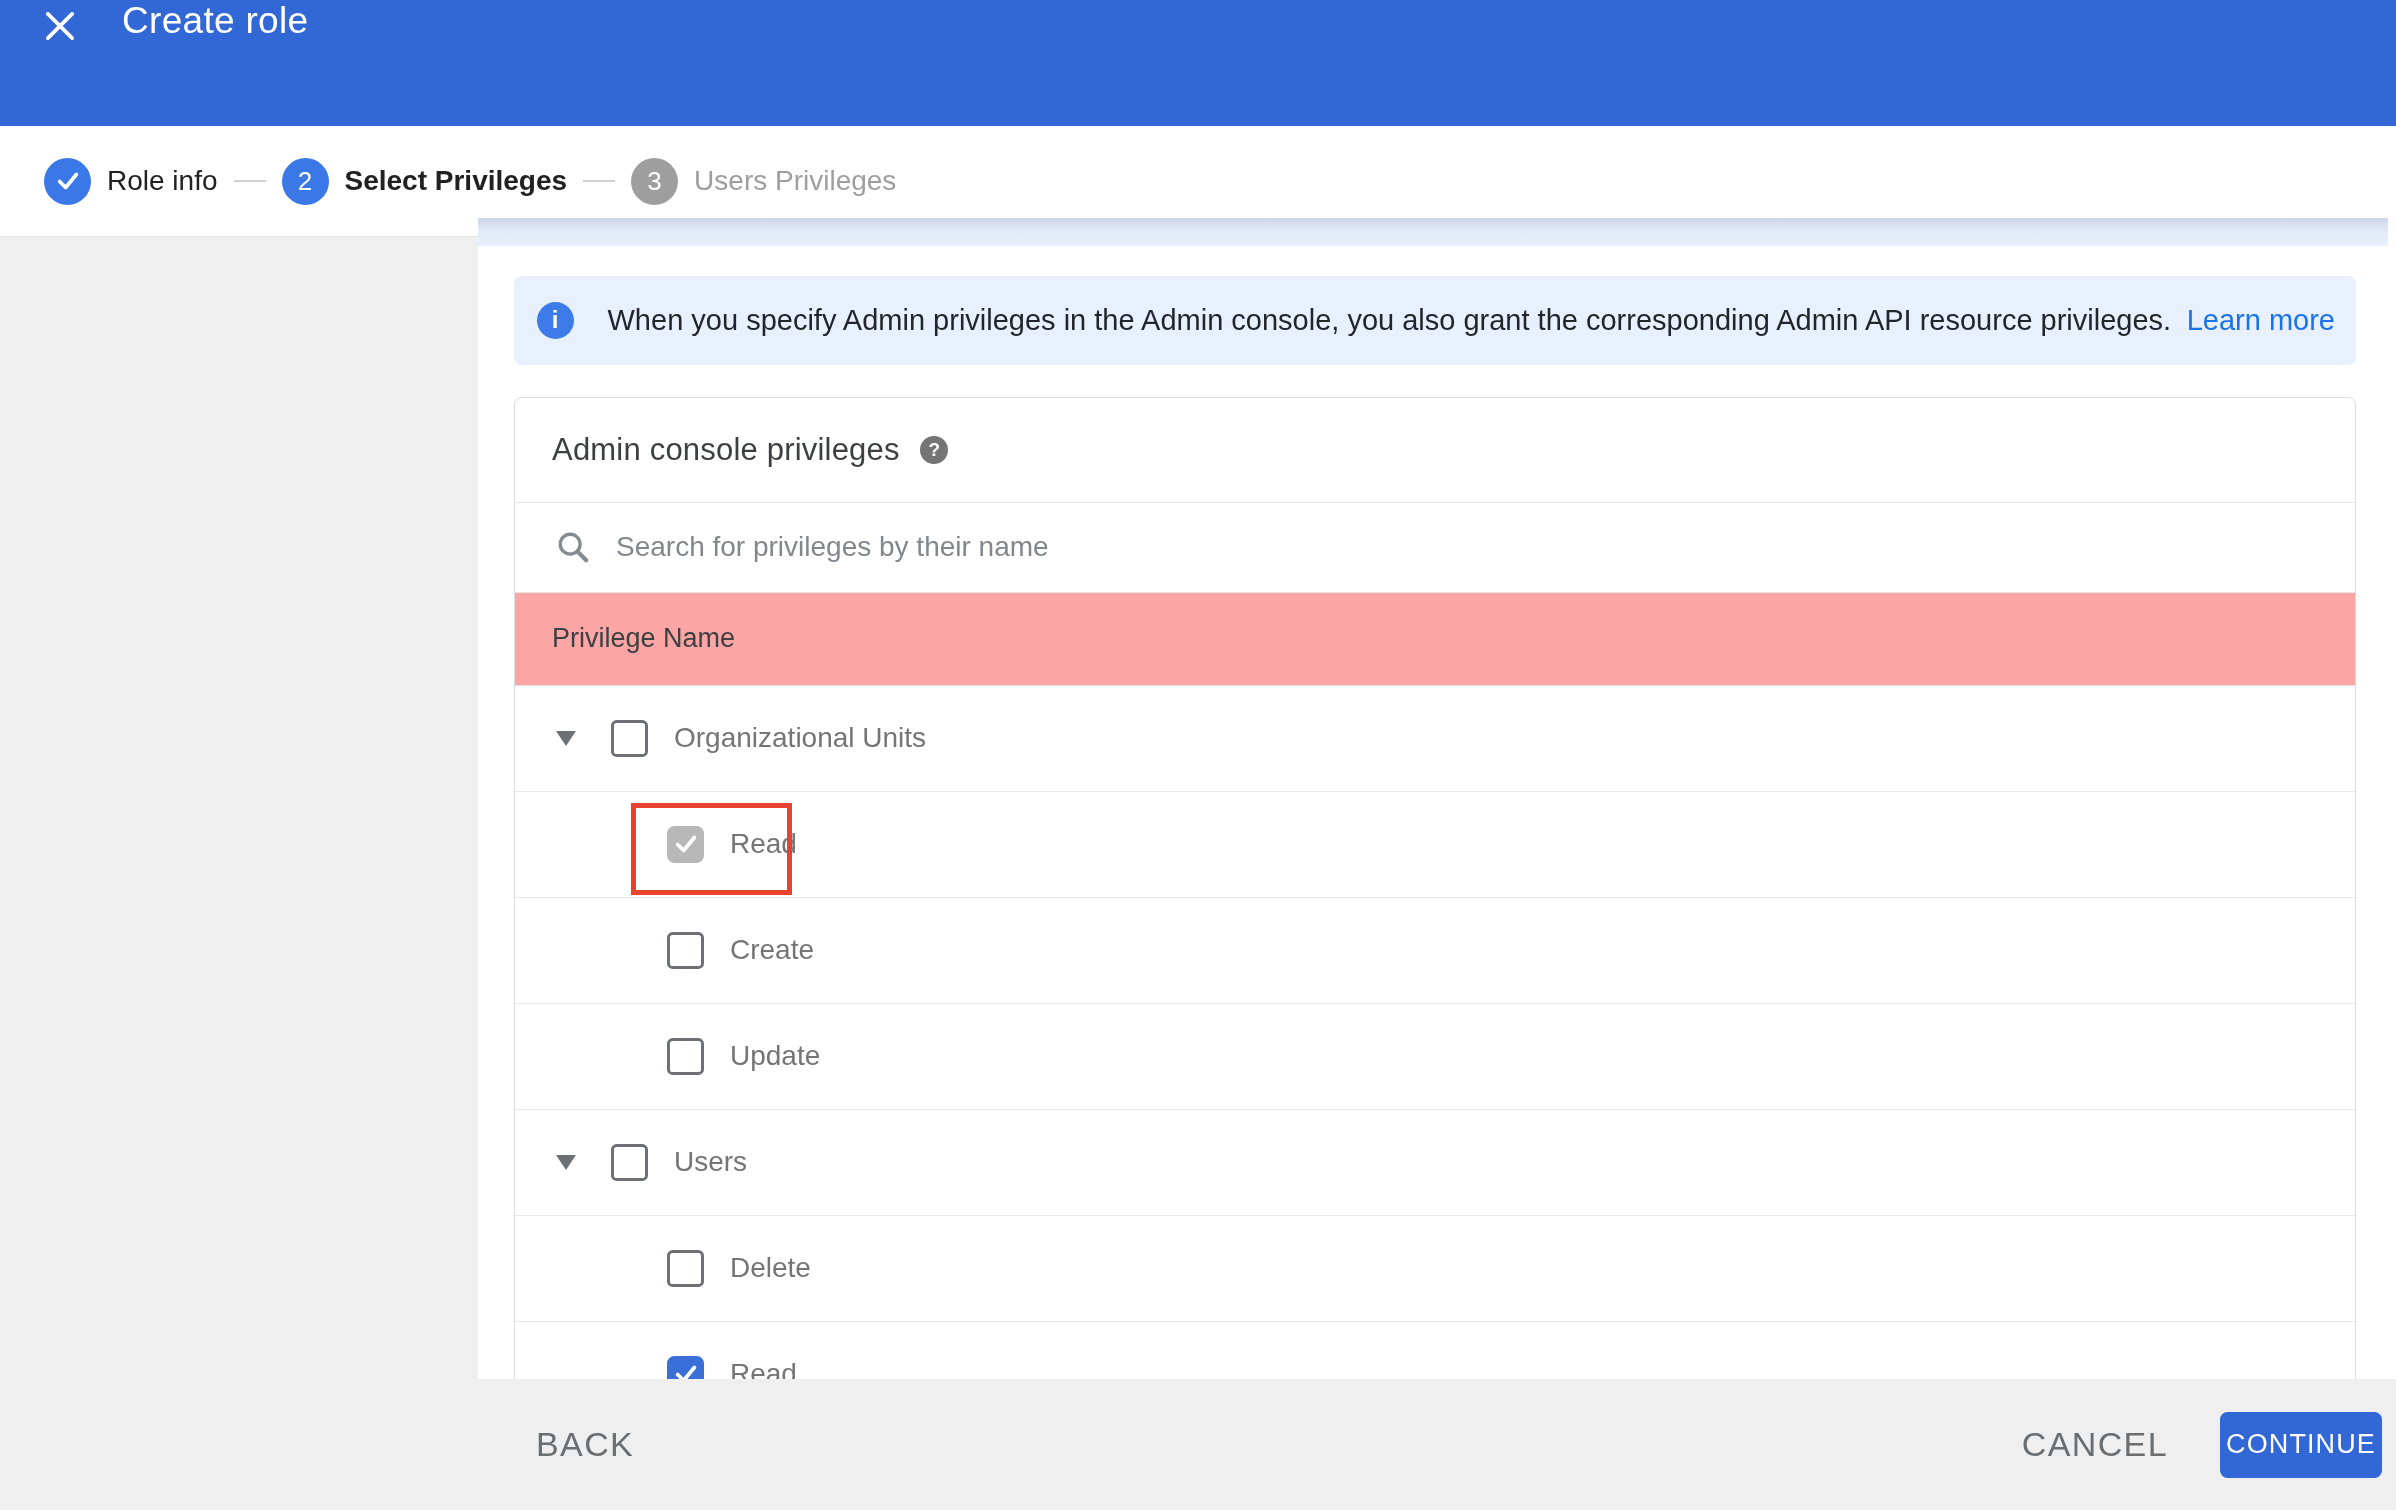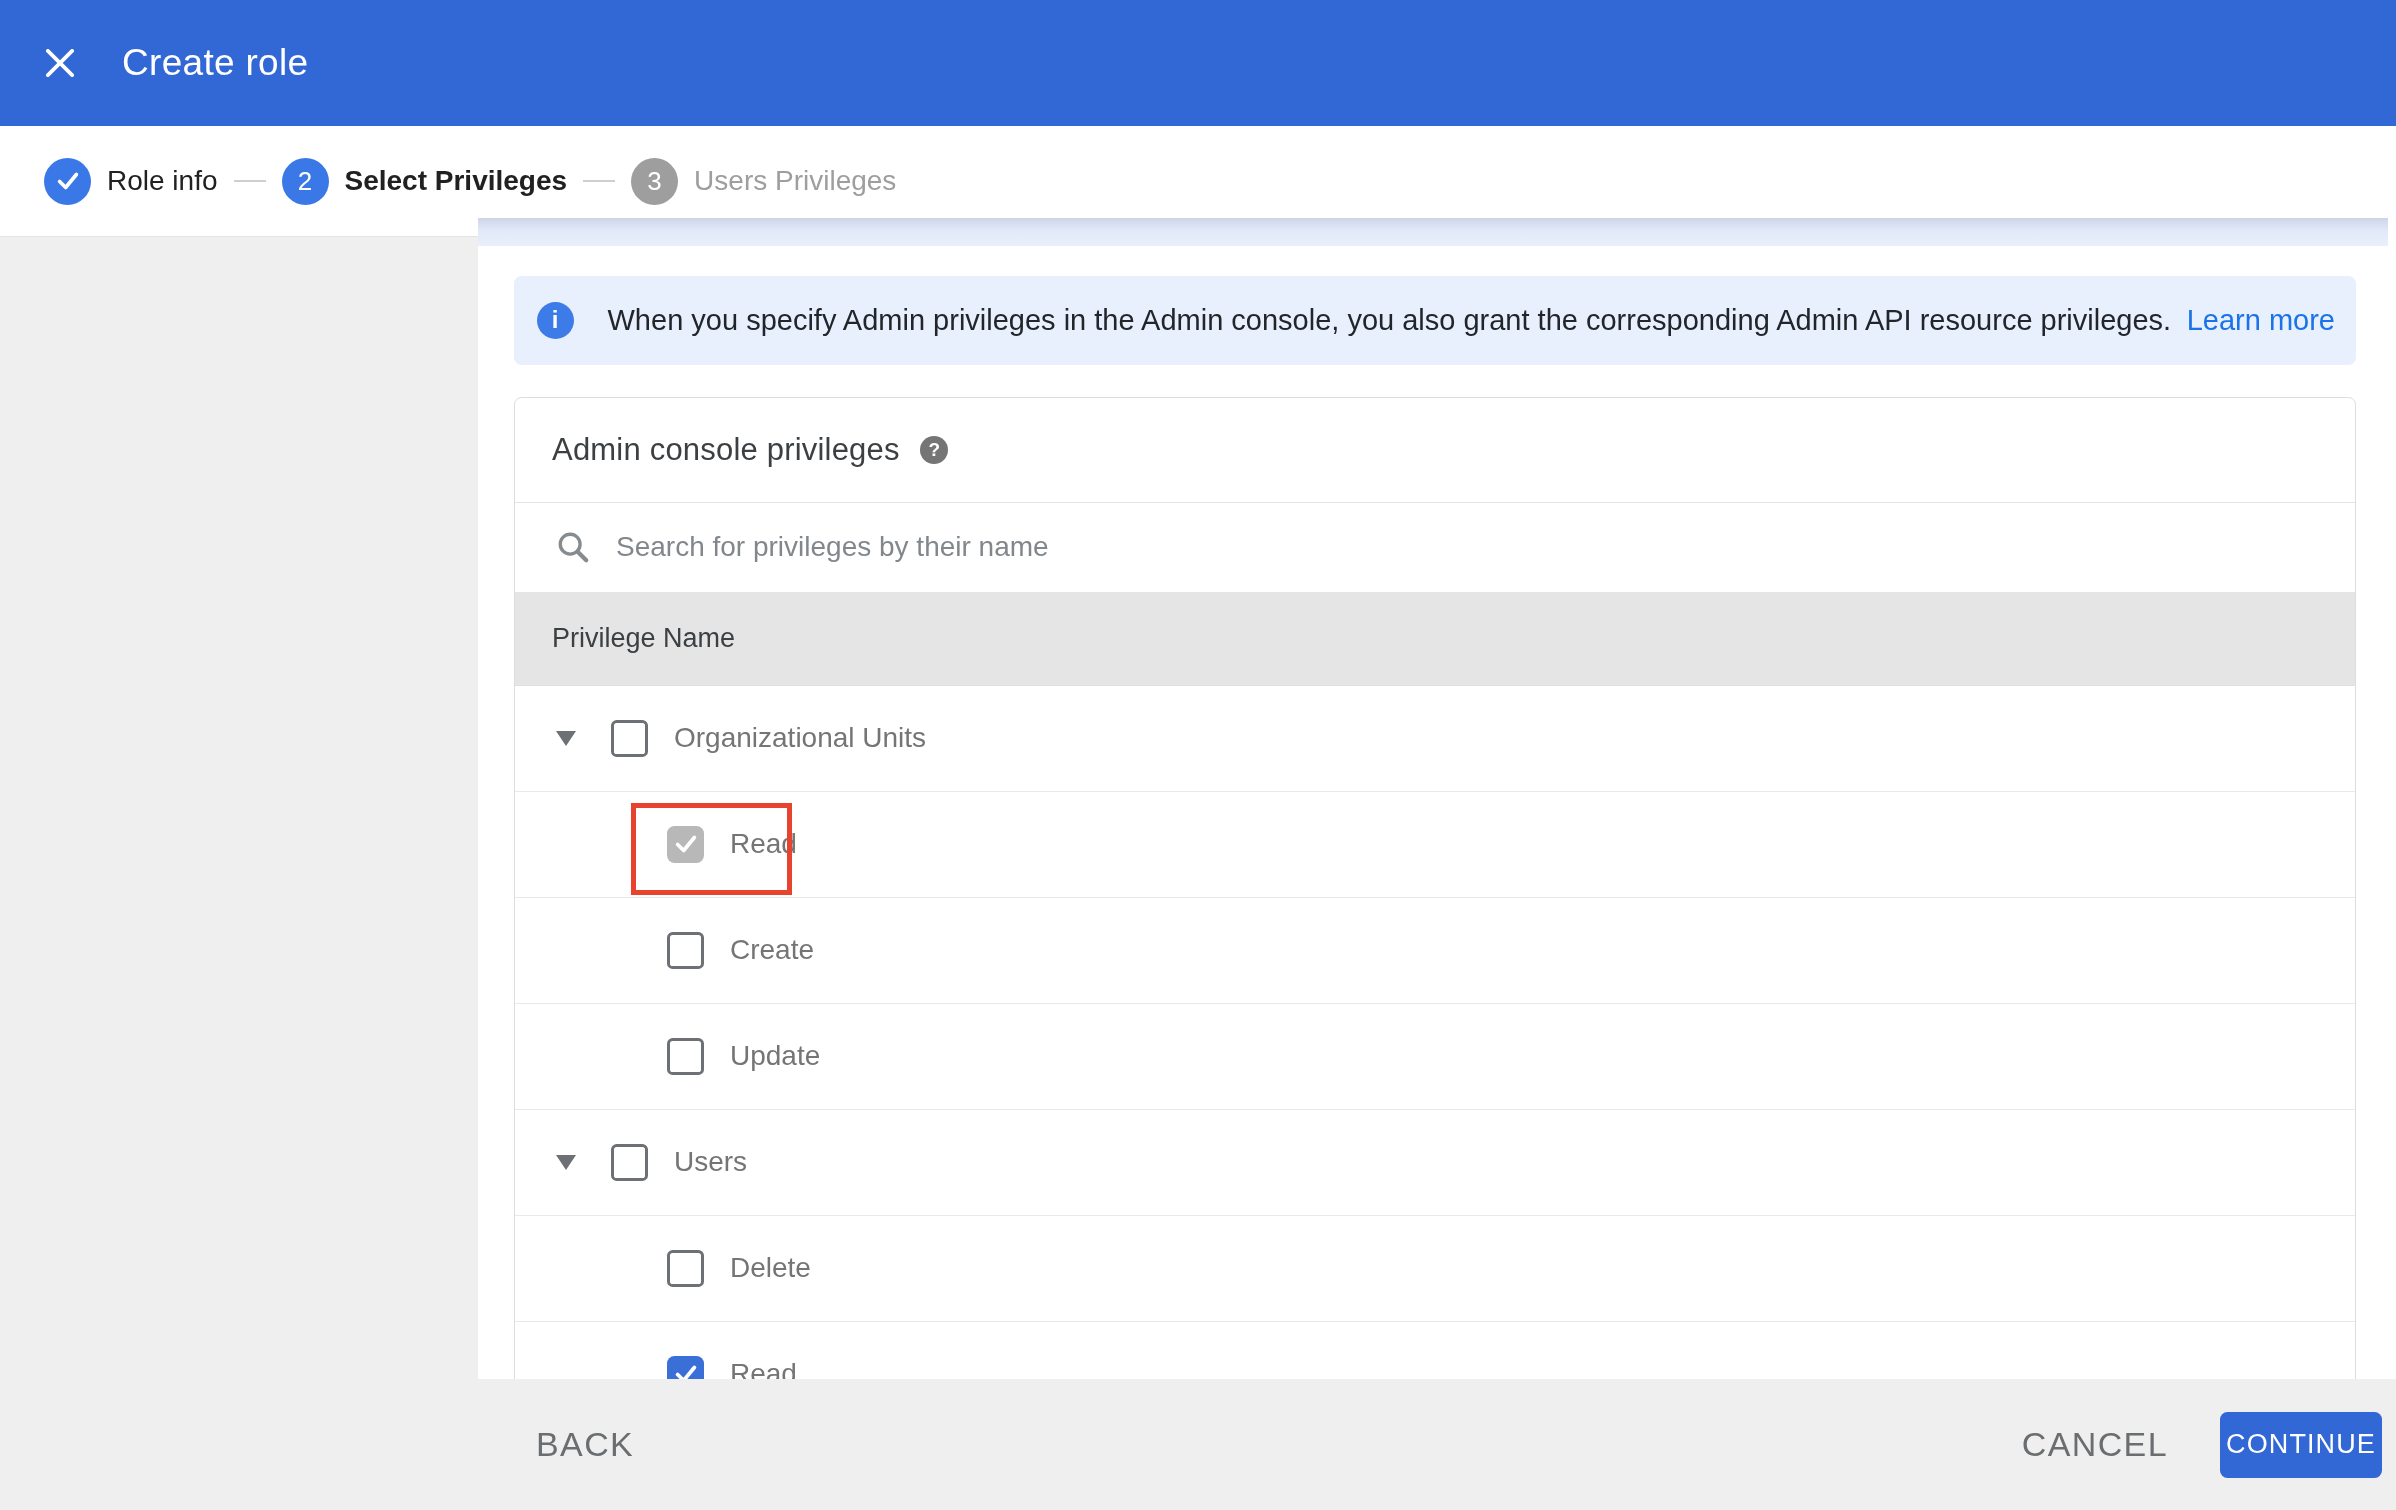--- a/index.html
+++ b/index.html
@@ -18,21 +18,21 @@
     position:relative;
     overflow:hidden;
     background:var(--footer-bg);
     font-family:"Liberation Sans","DejaVu Sans",sans-serif;
     -webkit-font-smoothing:antialiased;
   }
   
   .appbar{
     position:absolute;left:0;top:0;width:2397px;height:126px;
     background:var(--header-blue);
-    display:flex;align-items:center;
+    display:flex;align-items:flex-start;
   }
   .close-btn{
     width:52px;height:52px;margin-left:34px;
     display:flex;align-items:center;justify-content:center;
     background:none;border:none;cursor:pointer;
   }
   .appbar-title{
     color:#ffffff;font-size:37px;font-weight:400;margin-left:36px;letter-spacing:0.3px;
   }
   
@@ -88,21 +88,21 @@
     width:28px;height:28px;border-radius:50%;background:#757575;margin-left:20.6px;
     color:#fff;font-size:19px;font-weight:700;
     display:flex;align-items:center;justify-content:center;cursor:pointer;
   }
   .search-row{
     height:90px;display:flex;align-items:center;padding-left:41px;
     border-bottom:1.9px solid #e5e5e5;cursor:text;
   }
   .search-placeholder{margin-left:26px;font-size:28px;color:#82878c;}
   .col-header-row{
-    height:93px;background:#e5e5e5;display:flex;align-items:center;
+    height:93px;background:#fca5a5;display:flex;align-items:center;
     padding-left:37px;border-bottom:1.9px solid #e0e0e0;
   }
   .col-header-label{font-size:27px;font-weight:500;color:#3c4043;}
   .priv-row{
     position:relative;height:106px;display:flex;align-items:center;
     border-bottom:1.9px solid #e8e8e8;
   }
   .priv-row.parent{padding-left:41px;}
   .priv-row.child{padding-left:152px;}
   .tri{

